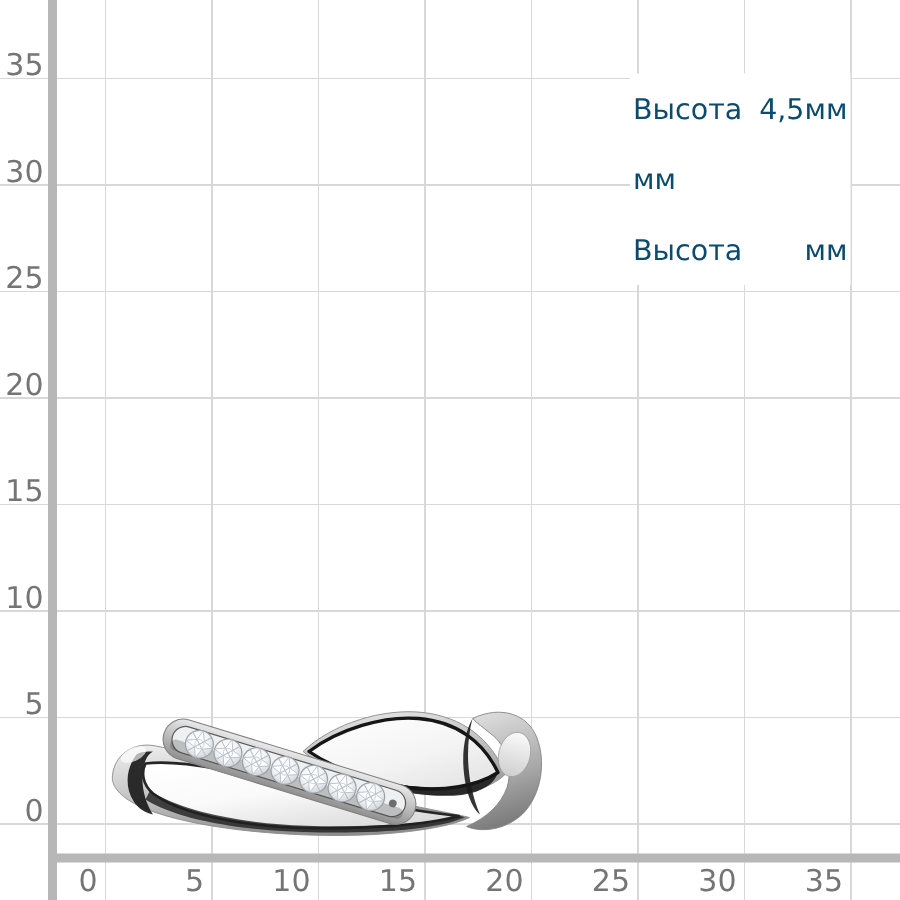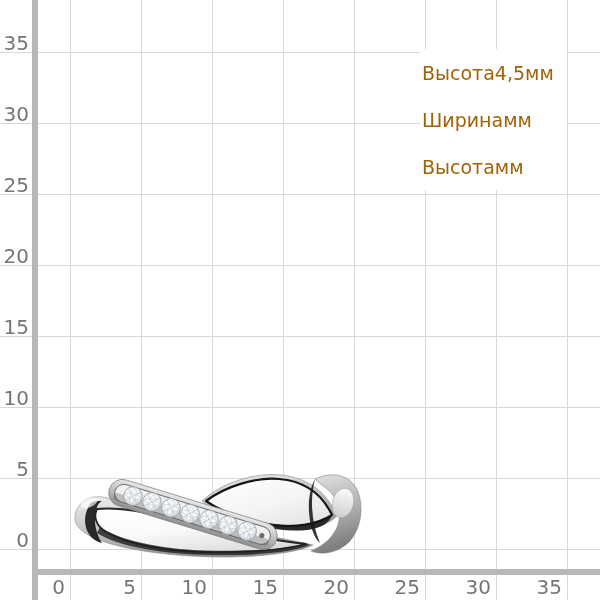--- a/index.html
+++ b/index.html
@@ -22,22 +22,22 @@
   }
   .ylab{
     position:absolute;left:3px;width:26px;text-align:right;
     font-size:20px;line-height:20px;color:#757575;
   }
   .panel{
     position:absolute;left:420px;top:49px;width:147px;height:141px;
     background:#ffffff;display:flex;flex-direction:column;
   }
   .prow{
-    flex:1;display:flex;align-items:center;
-    font-size:19px;color:#a16207;padding:0 2px;white-space:nowrap;
+    flex:1;display:flex;align-items:center;justify-content:space-between;
+    font-size:19px;color:#0c4a6e;padding:0 2px;white-space:nowrap;
   }
   .pvalue{text-align:right;}
   .ring{position:absolute;left:64px;top:470px;width:300px;height:92px;}
 </style>
 </head>
 <body>
 
 <div class="stage">
 
   <div class="grid"></div>
@@ -61,21 +61,20 @@
   <span class="xlab" style="left:376px">25</span>
   <span class="xlab" style="left:447px">30</span>
   <span class="xlab" style="left:518px">35</span>
 
   <div class="panel">
     <div class="prow">
       <span>Высота</span>
       <span class="pvalue">4,5мм</span>
     </div>
     <div class="prow">
-      <span>Ширина</span>
       <span class="pvalue">мм</span>
     </div>
     <div class="prow">
       <span>Высота</span>
       <span class="pvalue">мм</span>
     </div>
   </div>
 
   <svg class="ring" viewBox="0 0 300 92" aria-hidden="true">
     <defs>

